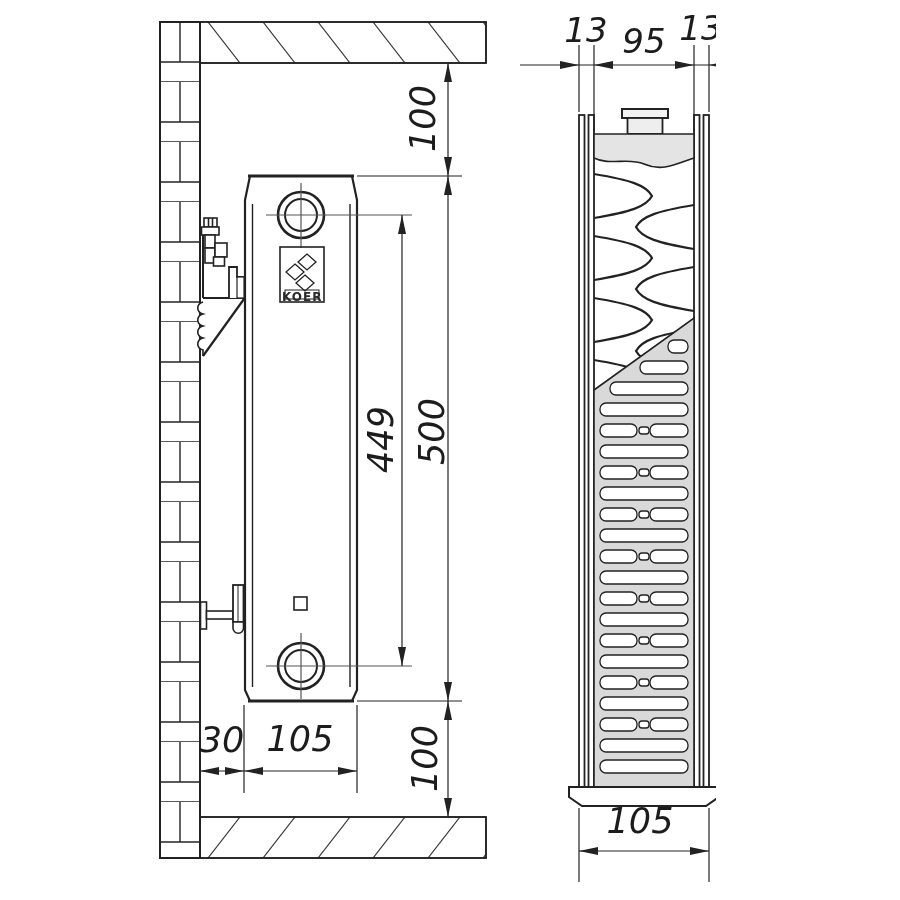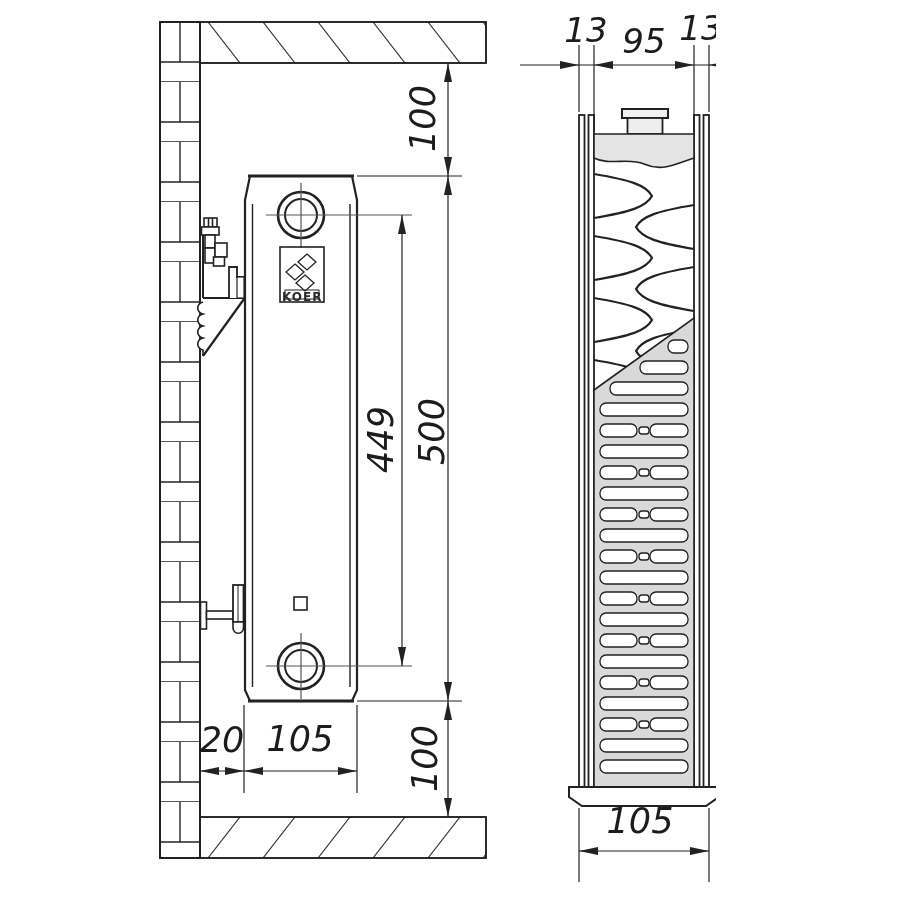--- a/index.html
+++ b/index.html
@@ -244,18 +244,18 @@
 
   <div class="dim-label small-top" style="left:546px;top:13px;width:80px;">13</div>
   <div class="dim-label small-top" style="left:604px;top:24px;width:80px;">95</div>
   <div class="dim-label small-top" style="left:661px;top:11px;width:80px;">13</div>
 
   <div class="dim-label vert" style="left:363px;top:101px;width:120px;">100</div>
   <div class="dim-label vert" style="left:321px;top:422px;width:120px;">449</div>
   <div class="dim-label vert" style="left:372px;top:414px;width:120px;">500</div>
   <div class="dim-label vert" style="left:365px;top:741px;width:120px;">100</div>
 
-  <div class="dim-label" style="left:182px;top:723px;width:80px;">20</div>
+  <div class="dim-label" style="left:182px;top:723px;width:80px;">30</div>
   <div class="dim-label" style="left:250px;top:722px;width:100px;">105</div>
   <div class="dim-label" style="left:590px;top:804px;width:100px;">105</div>
 
   <div class="logo-text" style="left:282px;top:291px;width:40px;">KOER</div>
 </div>
 
 </body></html>

